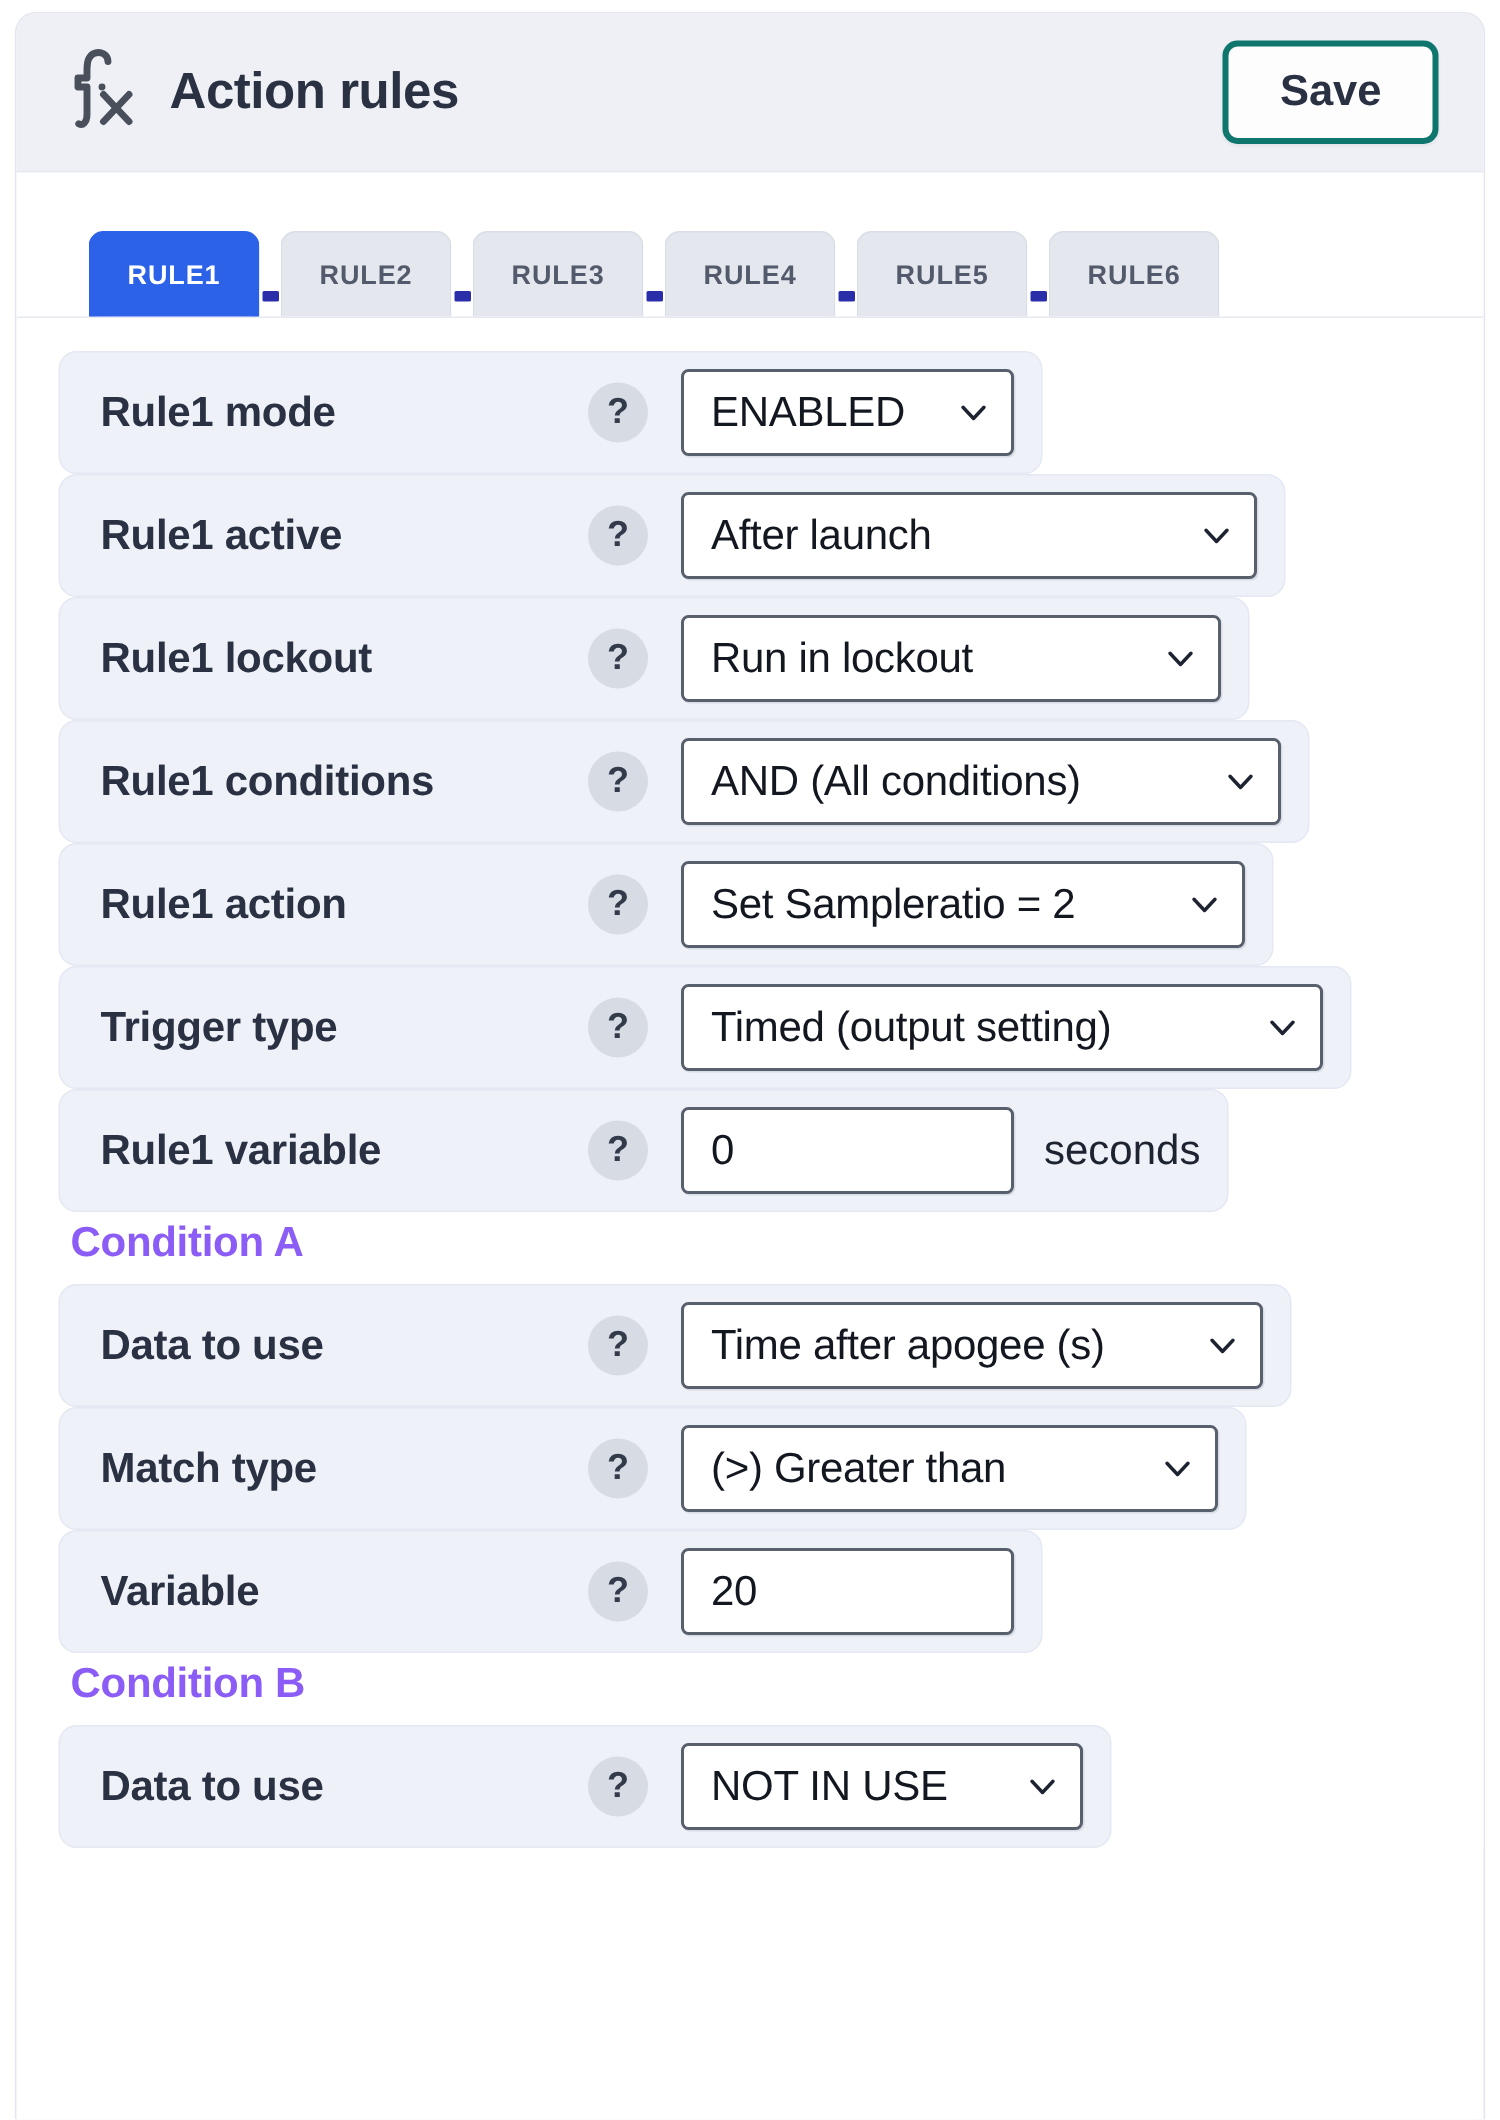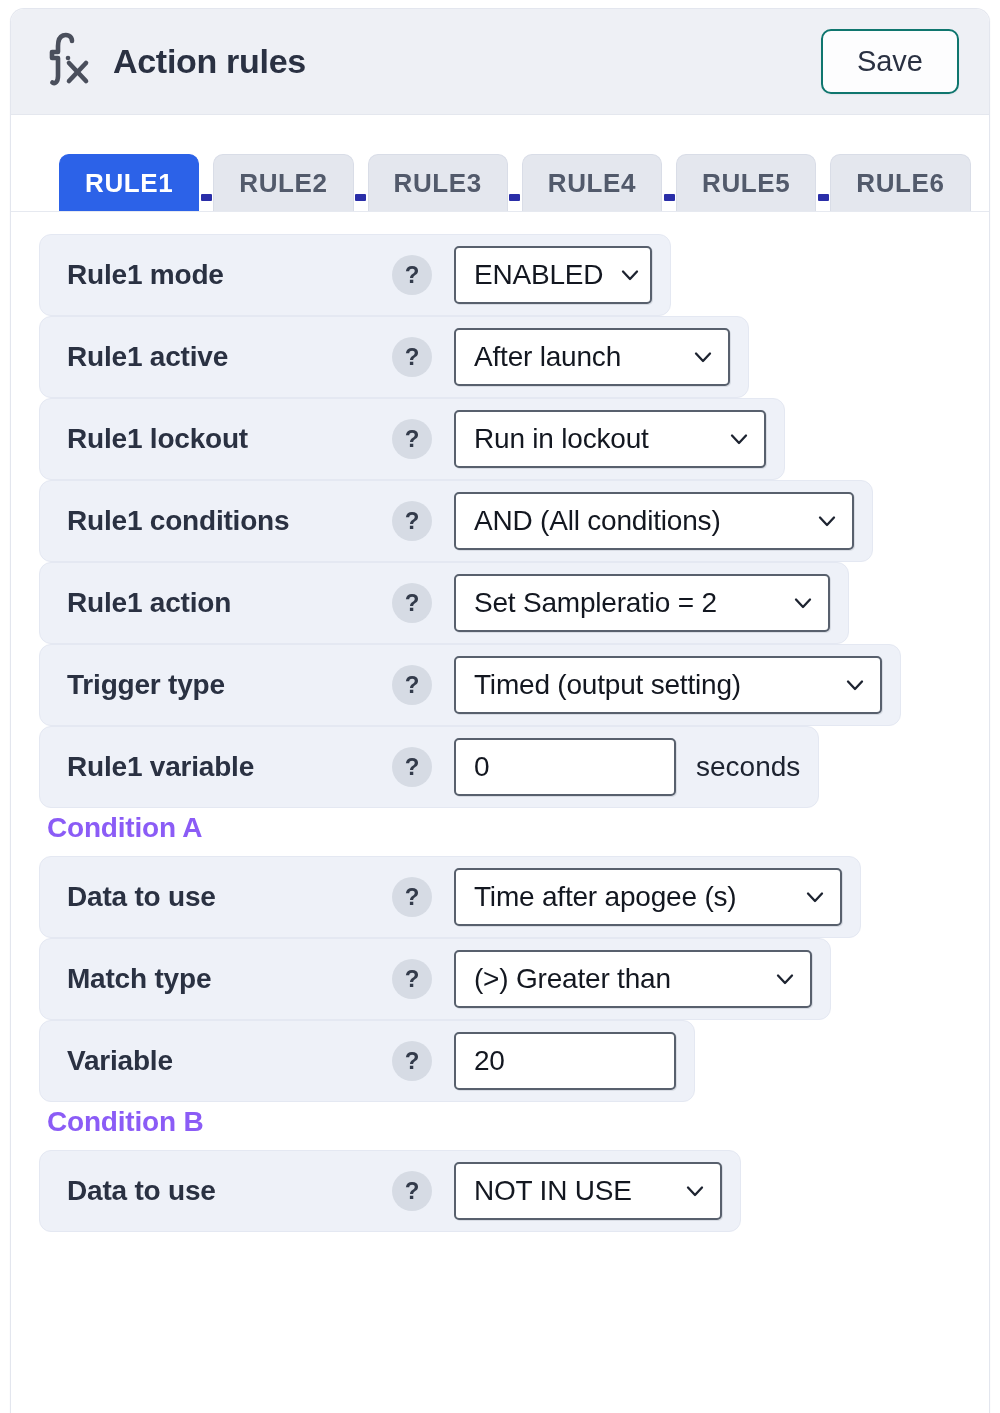--- a/index.html
+++ b/index.html
@@ -47,46 +47,46 @@
   .hdr-title {
     font-size: 34px;
     font-weight: bold;
     color: #2a3142;
     letter-spacing: -0.3px;
     white-space: nowrap;
   }
   .hdr-spacer { flex: 1 1 auto; }
   .save-btn {
     background: #fdfdfe;
-    border: 2px solid #0f766e;
+    border: 4px solid #0f766e;
     border-radius: 10px;
     padding: 14px 34px;
     font-size: 29px;
-    font-weight: normal;
+    font-weight: bold;
     color: #2a3142;
     cursor: pointer;
     box-shadow: 0 1px 2px rgba(40,50,90,.06);
   }
 
   
   .tabs-wrap {
     position: relative;
     height: 97px;
     padding: 33px 0 0 48px;
     background: #ffffff;
     border-bottom: 1px solid #e6e9f0;
     display: flex;
     align-items: flex-end;
   }
   .tab {
     height: 57px;
     border-radius: 10px 10px 0 0;
     background: #e4e7ee;
     color: #525a6b;
-    font-size: 26px;
+    font-size: 18px;
     font-weight: bold;
     letter-spacing: .6px;
     display: flex;
     align-items: center;
     justify-content: center;
     padding: 0 25px;
     cursor: pointer;
     border: 1px solid #d9dde7;
     border-bottom: none;
   }
@@ -168,24 +168,24 @@
     white-space: nowrap;
     letter-spacing: -0.2px;
   }
   .control .chev {
     flex: 0 0 auto;
     margin: 0 14px 0 16px;
     width: 22px; height: 22px;
     display: flex; align-items: center; justify-content: center;
   }
   .control .chev svg { display: block; }
-  .control.sel-w1 { width: 198px; }
+  .control.sel-w1 { width: 222px; }
   .control.sel-w2 { width: 268px; }
-  .control.sel-w3 { width: 276px; }
-  .control.sel-w4 { width: 312px; }
+  .control.sel-w3 { width: 384px; }
+  .control.sel-w4 { width: 360px; }
   .control.sel-w5 { width: 358px; }
   .control.sel-w6 { width: 376px; }
   .control.sel-w7 { width: 400px; }
   .control.sel-w8 { width: 388px; }
   .control.sel-w9 { width: 428px; }
   .control.input-w { width: 222px; cursor: text; }
   .suffix {
     font-size: 28px;
     color: #1d2330;
     margin-left: 20px;

